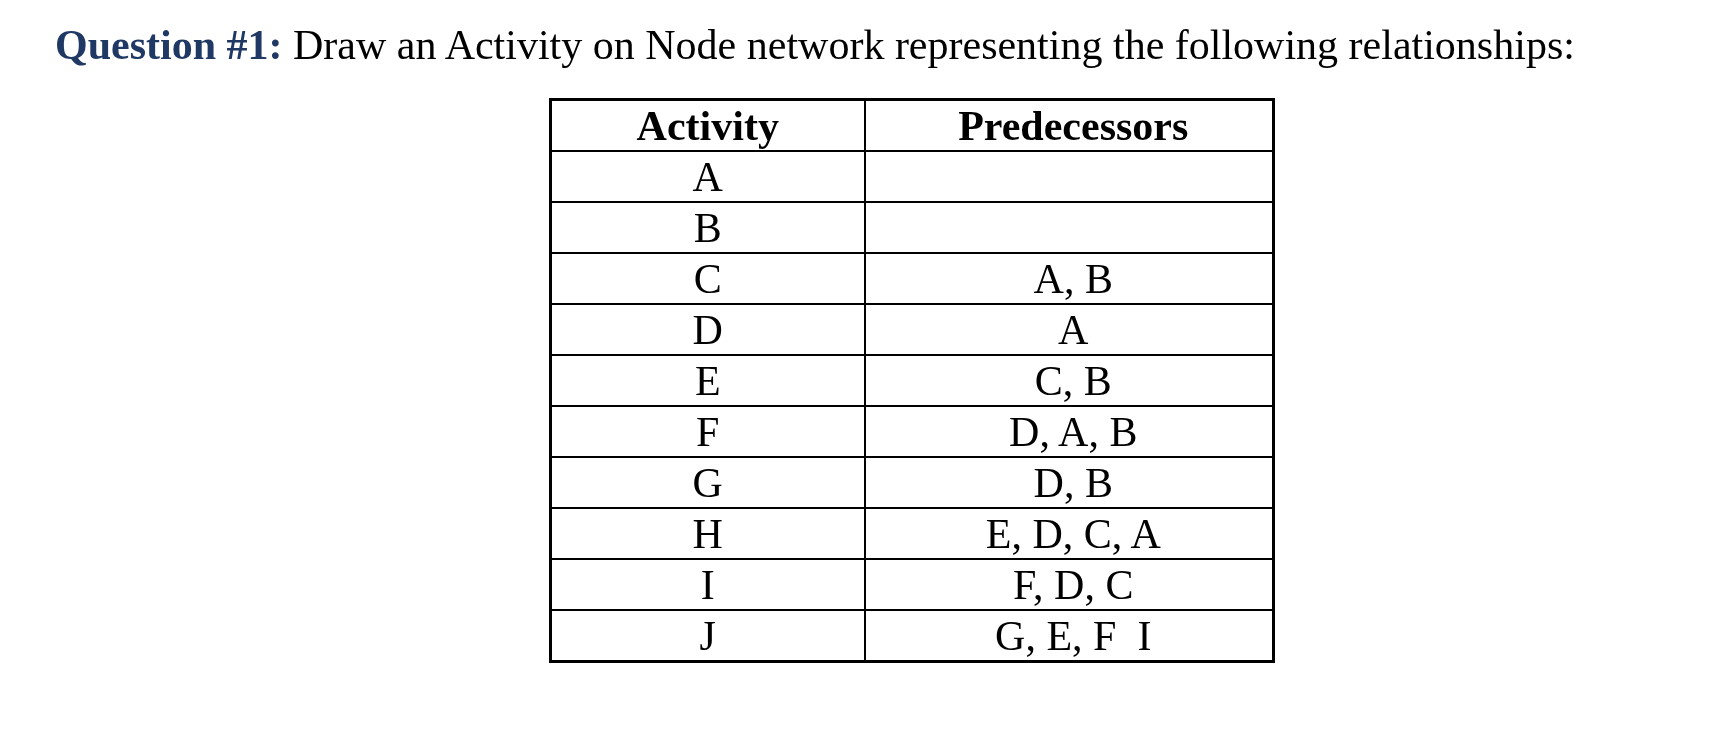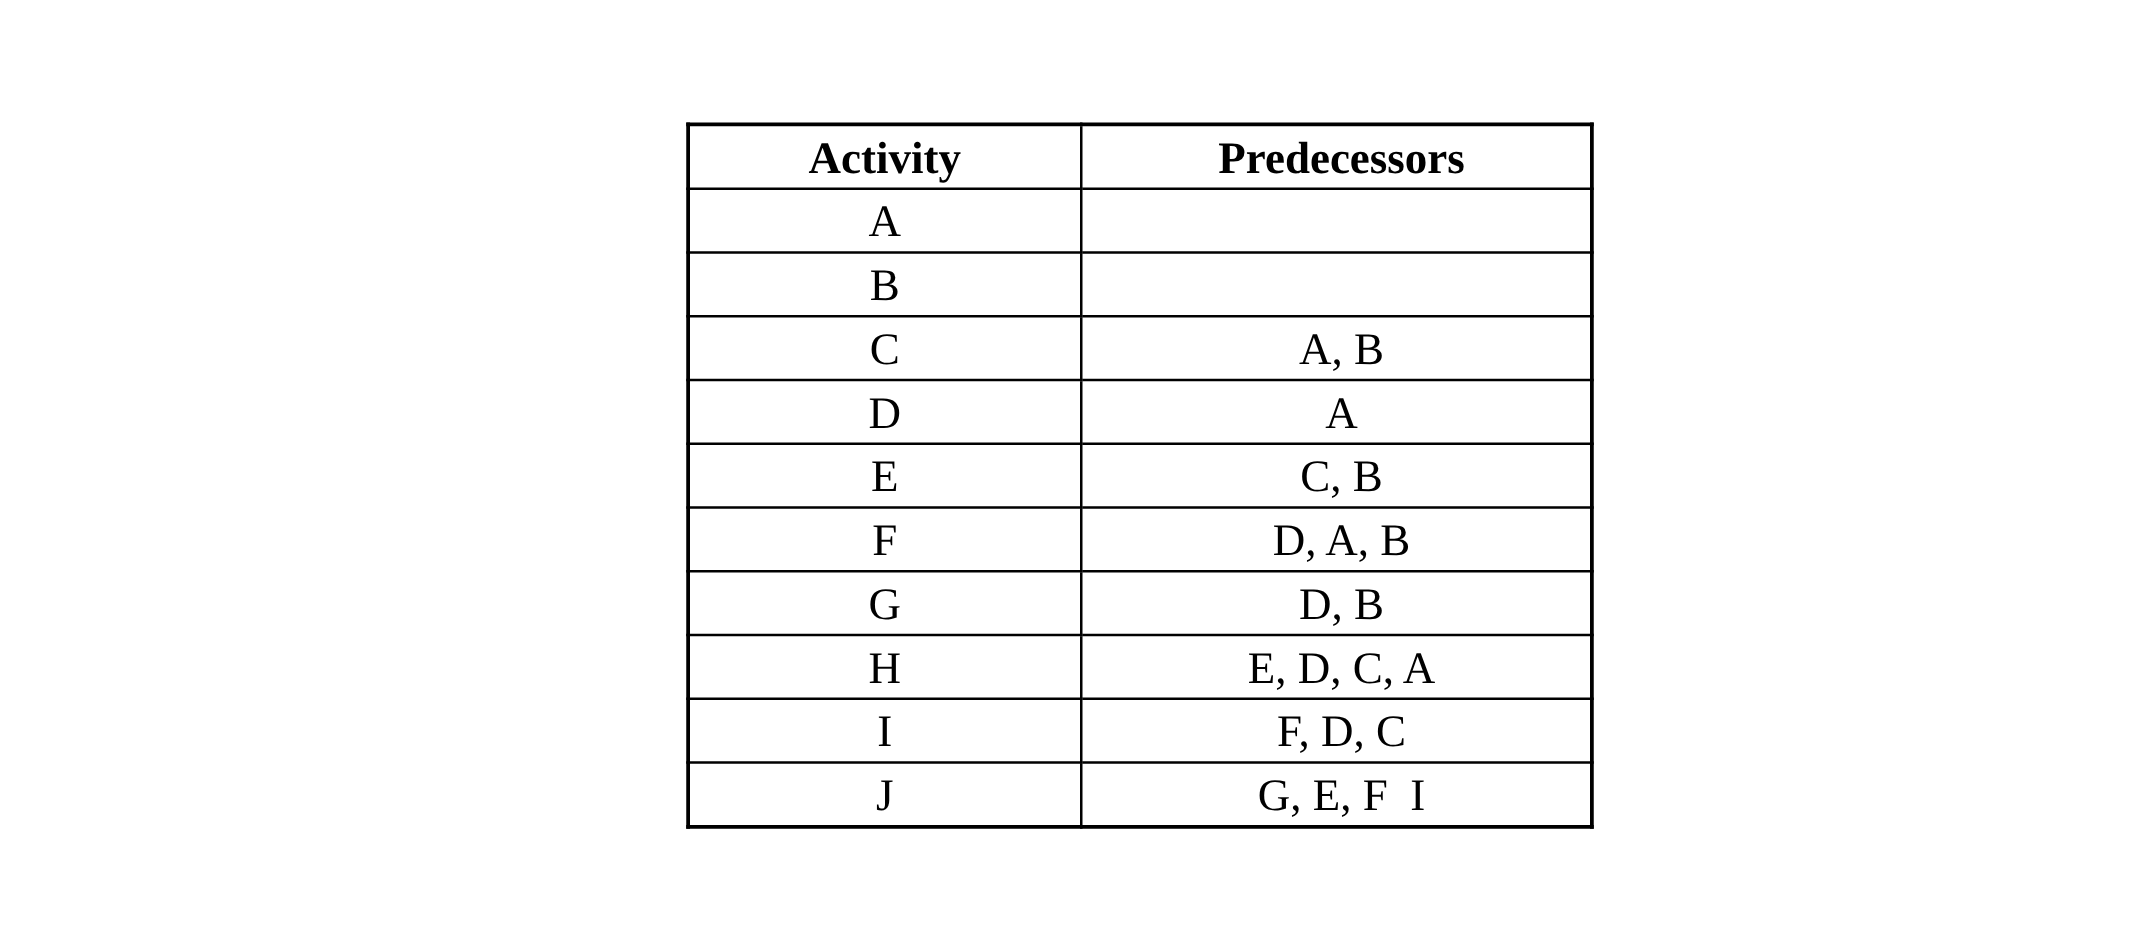--- a/index.html
+++ b/index.html
@@ -40,21 +40,21 @@
     width: 723px;
     border-collapse: collapse;
     table-layout: fixed;
     border: 3px solid #000000;
   }
   table.rel-table th,
   table.rel-table td {
     border: 2px solid #000000;
     height: 49px;
     padding: 0;
-    font-size: 36px;
+    font-size: 42px;
     line-height: 1.0;
     vertical-align: middle;
     overflow: hidden;
   }
   table.rel-table th {
     font-weight: bold;
   }
   .cell-activity {
     text-align: center;
   }
@@ -62,20 +62,23 @@
     text-align: center;
     padding-left: 9px !important;
     white-space: pre-wrap;
   }
 </style>
 </head>
 <body>
 
 <div class="page">
 
+  <p class="heading">
+    <span class="qlabel">Question #1:</span><span class="qtext"> Draw an Activity on Node network representing the following relationships:</span>
+  </p>
 
   <table class="rel-table">
     <colgroup>
       <col style="width:314px">
       <col style="width:409px">
     </colgroup>
     <thead>
       <tr>
         <th class="cell-activity">Activity</th>
         <th class="cell-pred">Predecessors</th>

